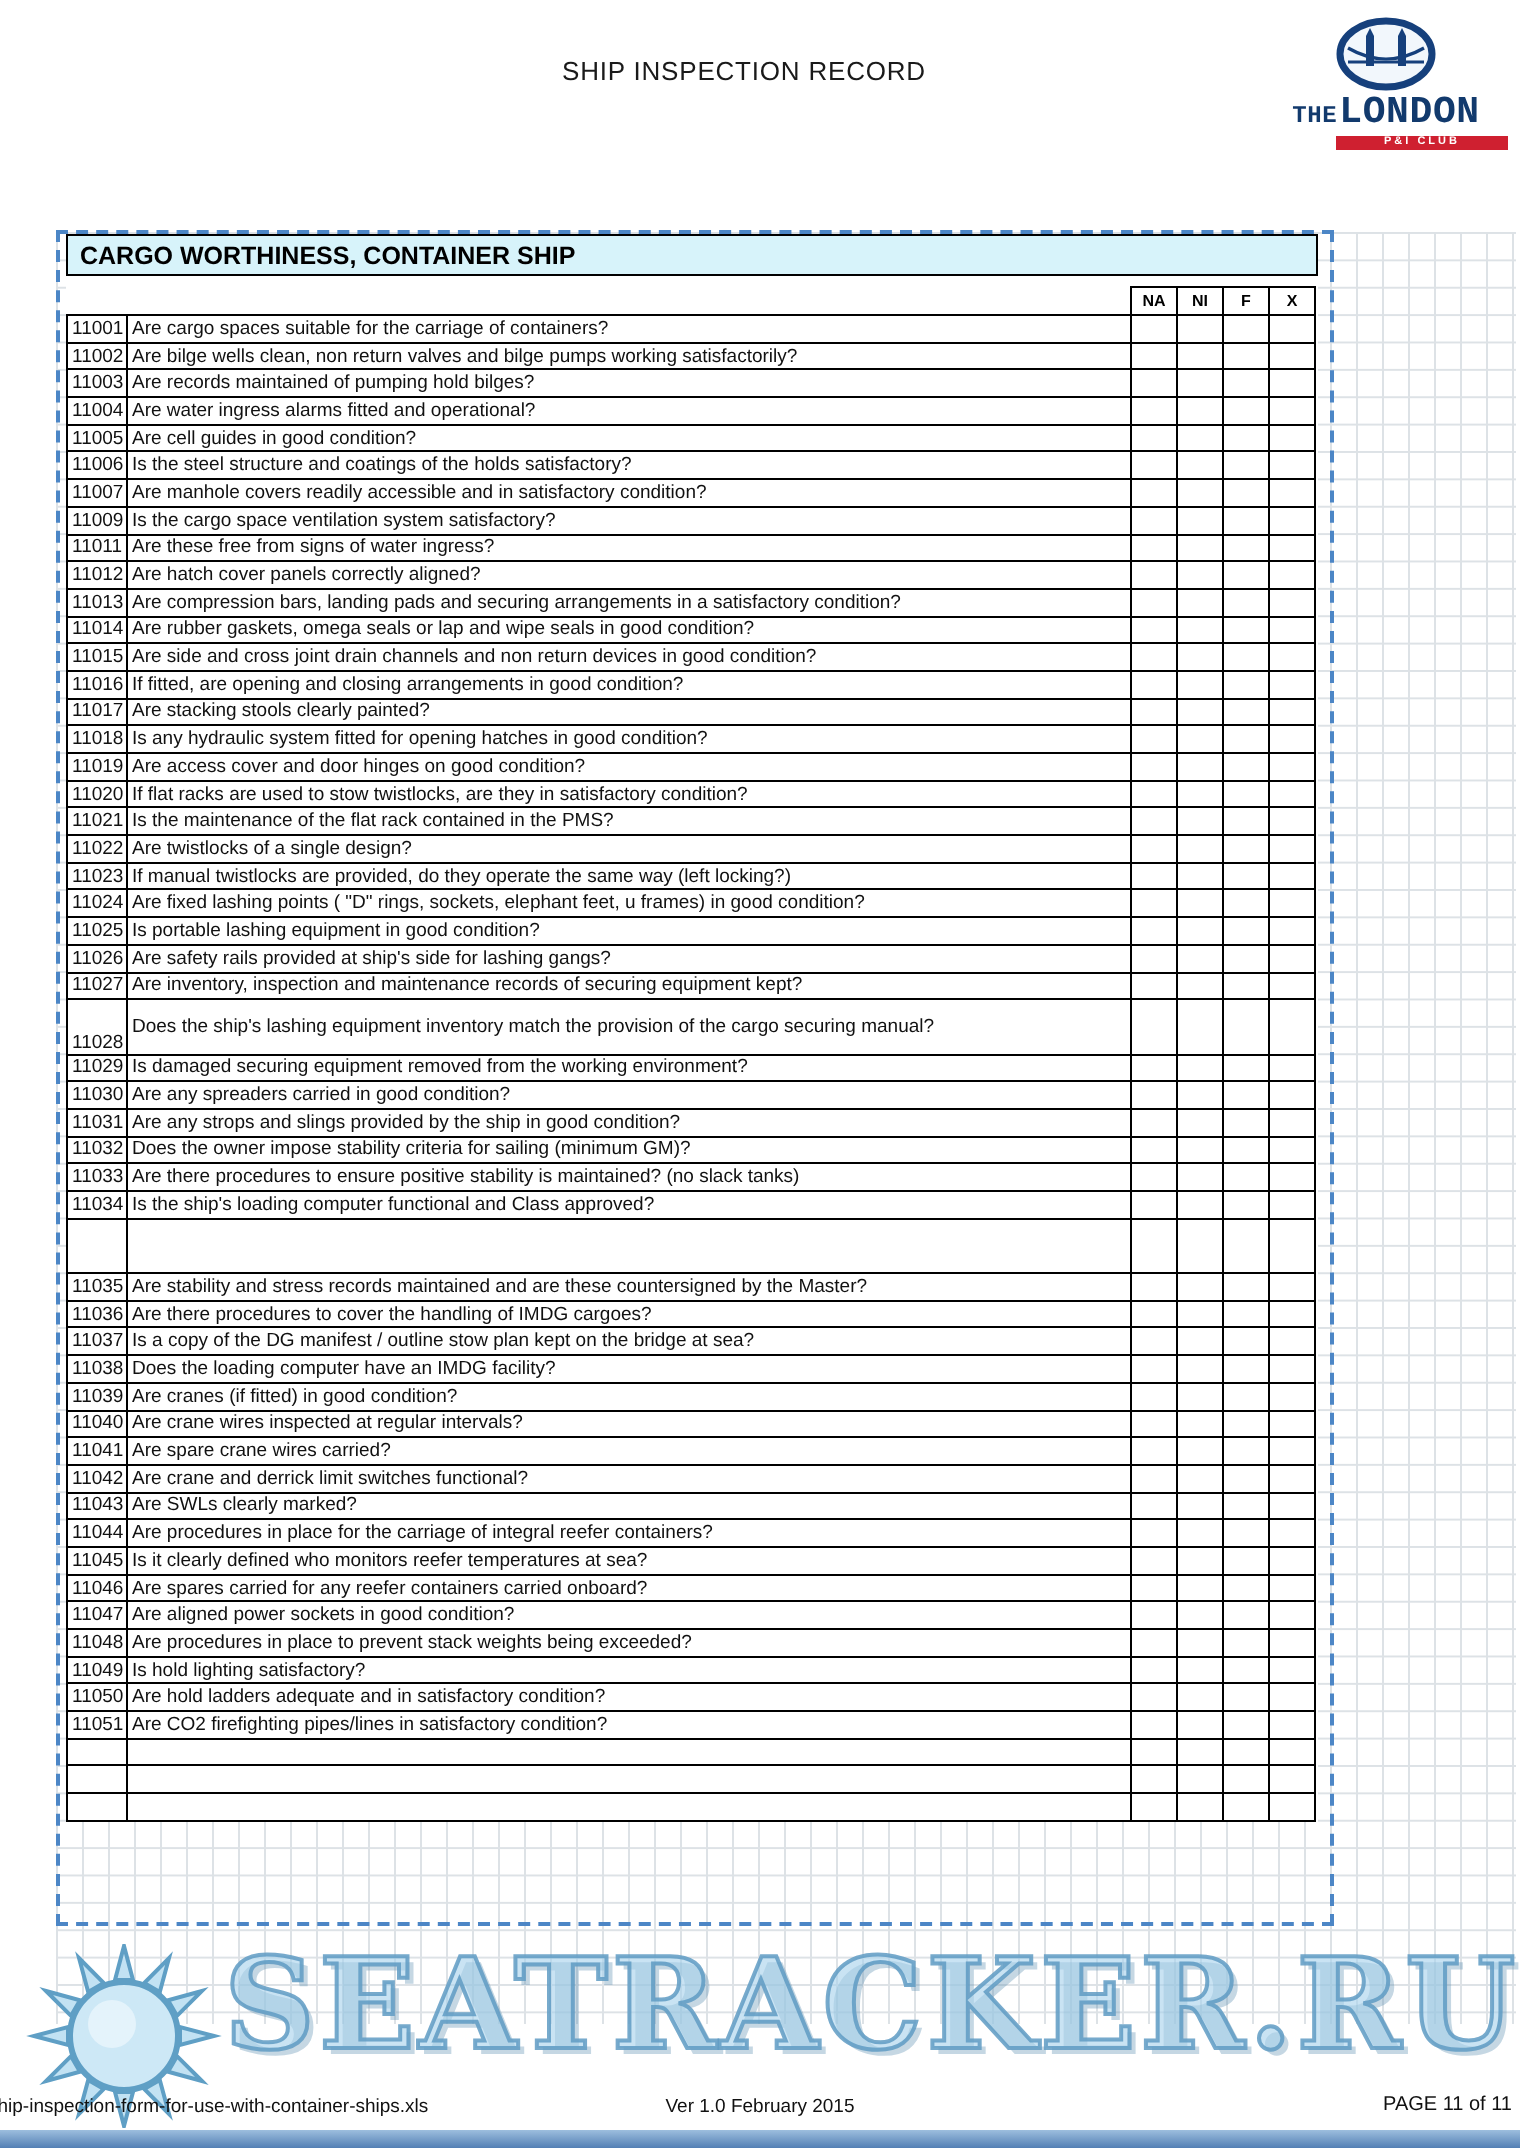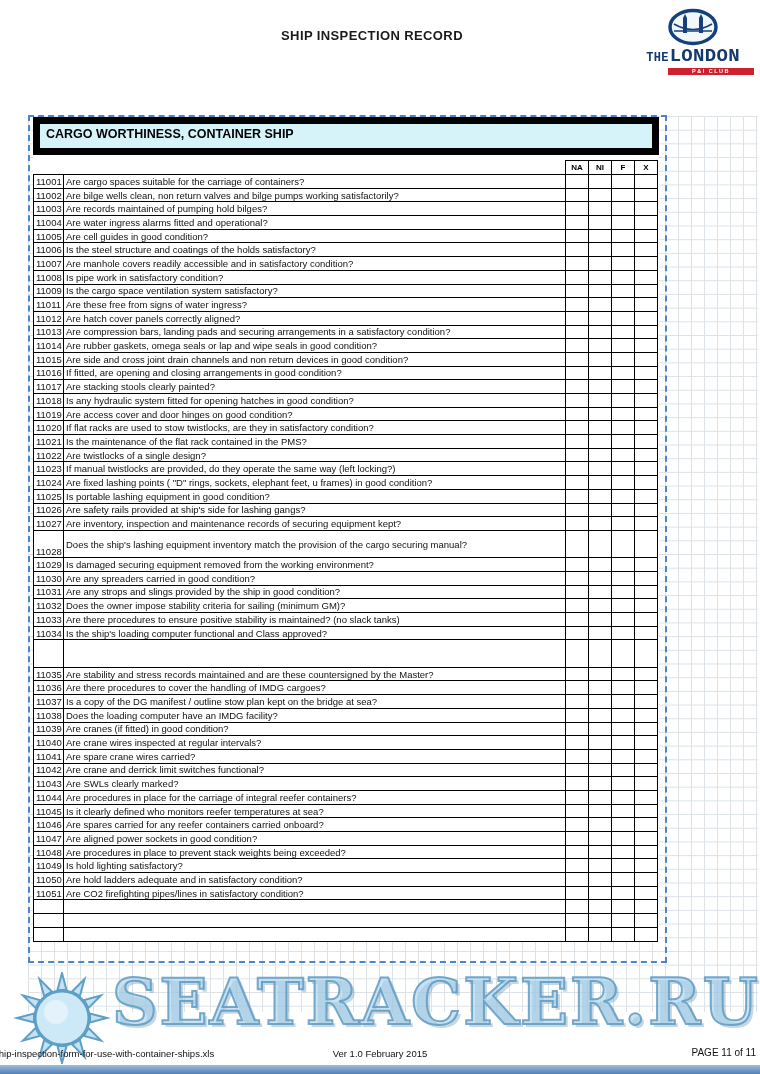--- a/index.html
+++ b/index.html
@@ -10,41 +10,41 @@
   
   .grid-bg{
     position:absolute;left:28px;top:116px;width:730px;height:896px;z-index:0;
     background-image:
       linear-gradient(to right,#dde2e6 1px,transparent 1px),
       linear-gradient(to bottom,#dde2e6 1px,transparent 1px);
     background-size:13px 13.7px;
   }
   .doc-title{
     position:absolute;top:28px;left:0;width:744px;text-align:center;
-    font-size:13px;letter-spacing:.4px;color:#1a1a1a;z-index:2;font-weight:bold;
+    font-size:13px;letter-spacing:.4px;color:#1a1a1a;z-index:2;
   }
   
   .brand{position:absolute;top:8px;right:4px;width:126px;text-align:center;z-index:2;}
   .brand-oval{display:block;margin:0 auto;}
   .brand-text{font-family:Liberation Mono, monospace;color:#123a6d;white-space:nowrap;margin-top:1px;line-height:18px;}
   .brand-the{font-size:12px;font-weight:bold;letter-spacing:.3px;margin-right:1px;}
   .brand-london{font-size:19px;font-weight:bold;letter-spacing:.3px;}
   .brand-bar{
     margin-top:1px;margin-left:38px;background:#cf2030;color:#fff;font-size:5.5px;
     font-weight:bold;letter-spacing:1.5px;line-height:7px;height:7px;width:86px;text-align:center;
   }
   
   .print-area{
     position:absolute;left:28px;top:115px;width:639px;height:848px;
     border:2px dashed #4c86c6;box-sizing:border-box;z-index:4;pointer-events:none;
   }
   
   .sheet{position:absolute;left:33px;top:117px;width:626px;background:#fff;z-index:1;}
   .sheet-title{
-    height:38px;line-height:21px;border:7px solid #000000;background:#d7f3fa;
+    height:21px;line-height:21px;border:1px solid #000000;background:#d7f3fa;
     font-size:12.5px;font-weight:bold;padding-left:6px;box-sizing:border-box;color:#000;
   }
   .title-gap{height:5px;}
   table.insp{border-collapse:collapse;width:625px;table-layout:fixed;}
   table.insp td{
     border:1px solid #000;padding:0 2px;font-size:9.5px;line-height:11px;
     height:12.7px;overflow:hidden;white-space:nowrap;vertical-align:middle;color:#111;
   }
   tr.labels td{border:none;height:13px;background:transparent;}
   tr.labels td.col-label{
@@ -167,28 +167,20 @@
         </tr>
         <tr>
           <td class="cell-id">11007</td>
           <td class="cell-q">Are manhole covers readily accessible and in satisfactory condition?</td>
           <td class="cell-check"></td>
           <td class="cell-check"></td>
           <td class="cell-check"></td>
           <td class="cell-check"></td>
         </tr>
         <tr>
-          <td class="cell-id">11008</td>
-          <td class="cell-q">Is pipe work in satisfactory condition?</td>
-          <td class="cell-check"></td>
-          <td class="cell-check"></td>
-          <td class="cell-check"></td>
-          <td class="cell-check"></td>
-        </tr>
-        <tr>
           <td class="cell-id">11009</td>
           <td class="cell-q">Is the cargo space ventilation system satisfactory?</td>
           <td class="cell-check"></td>
           <td class="cell-check"></td>
           <td class="cell-check"></td>
           <td class="cell-check"></td>
         </tr>
         <tr>
           <td class="cell-id">11011</td>
           <td class="cell-q">Are these free from signs of water ingress?</td>

